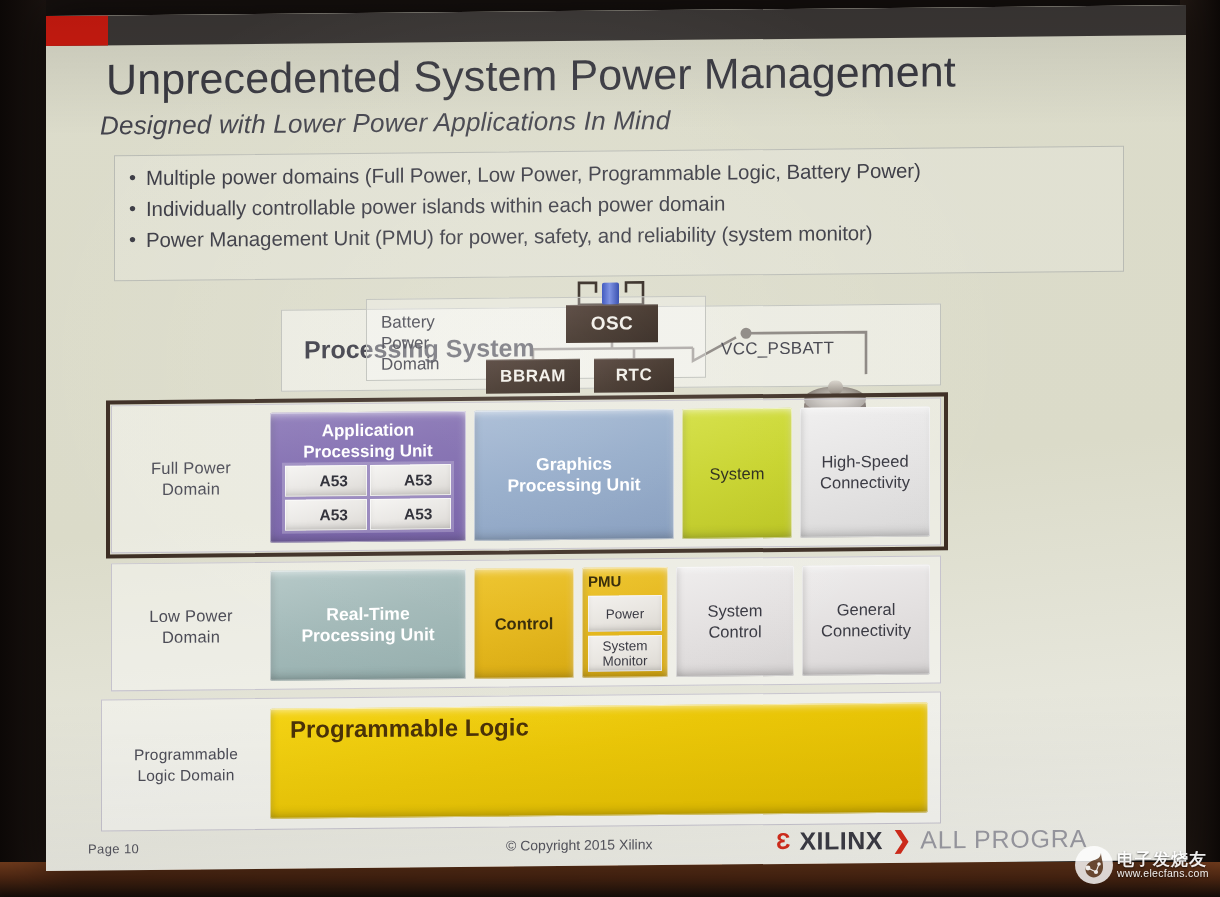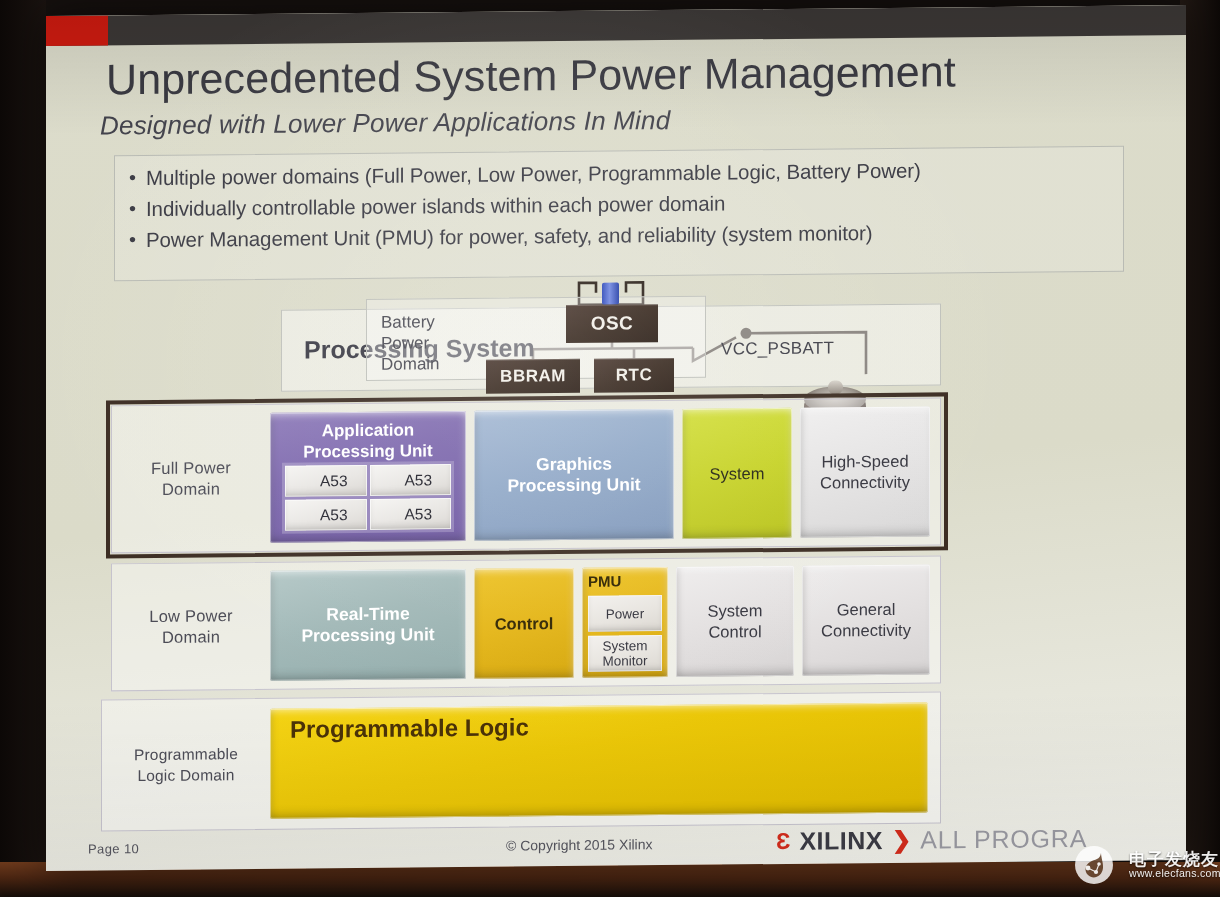--- a/index.html
+++ b/index.html
@@ -181,36 +181,36 @@
   .pmu-sub{position:relative;z-index:2;flex:1;margin-bottom:4px;display:flex;align-items:center;
     justify-content:center;text-align:center;font-size:13.5px;line-height:15px;color:#3b3b44;font-weight:400;
     background:linear-gradient(165deg,#f3f1ee 0%,#e8e5e0 55%,#dcd8d2 100%);
     box-shadow:inset 0 0 0 1px rgba(255,255,255,.6), inset 0 -4px 7px -3px rgba(0,0,0,.25);}
   .pmu-sub:last-child{margin-bottom:0;}
 
   
   #apu-grid{position:absolute;left:12px;right:12px;top:50px;bottom:9px;z-index:2;
     display:grid;grid-template-columns:1fr 1fr;grid-template-rows:1fr 1fr;gap:3px;
     background:rgba(255,255,255,.22);padding:3px;}
-  .core{display:flex;align-items:center;justify-content:center;font-size:15.5px;color:#33333c;font-weight:400;
+  .core{display:flex;align-items:center;justify-content:center;font-size:15.5px;color:#33333c;font-weight:700;
     background:linear-gradient(165deg,#f6f5f3 0%,#e9e7e4 55%,#dbd8d4 100%);
     box-shadow:inset 0 0 0 1px rgba(255,255,255,.7), inset 0 -5px 8px -4px rgba(0,0,0,.25);padding-left:16px;}
 
   
   #page-num{position:absolute;left:42px;top:826px;font-size:13px;color:#55555e;letter-spacing:.4px;}
   #copyright{position:absolute;left:460px;top:826px;font-size:14px;color:#55555e;}
   #brand{position:absolute;left:730px;top:818px;display:flex;align-items:center;gap:9px;white-space:nowrap;}
   .xbk{color:#d42c1c;font-size:23px;font-weight:700;}
   #xilinx-word{color:#3b3b44;font-size:25px;font-weight:700;letter-spacing:.5px;}
   .xarrow{color:#d42c1c;font-size:23px;font-weight:700;}
   #allprog{color:#9a9aa2;font-size:25px;letter-spacing:.8px;}
 
   
   #watermark{position:absolute;left:1075px;top:836px;width:135px;height:58px;z-index:40;
-    display:flex;align-items:center;gap:16px;opacity:.92;}
+    display:flex;align-items:center;gap:4px;opacity:.92;}
   #wm-logo{width:38px;height:38px;border-radius:50%;background:rgba(255,255,255,.88);
     position:relative;flex:none;}
   #wm-text{display:flex;flex-direction:column;line-height:1.05;}
   #wm-cn{color:#ffffff;font-size:17px;font-weight:700;letter-spacing:1px;
     text-shadow:0 1px 2px rgba(0,0,0,.7);}
   #wm-url{color:#ffffff;font-size:10.5px;letter-spacing:.3px;text-shadow:0 1px 2px rgba(0,0,0,.7);}
 </style>
 </head>
 <body>
 

